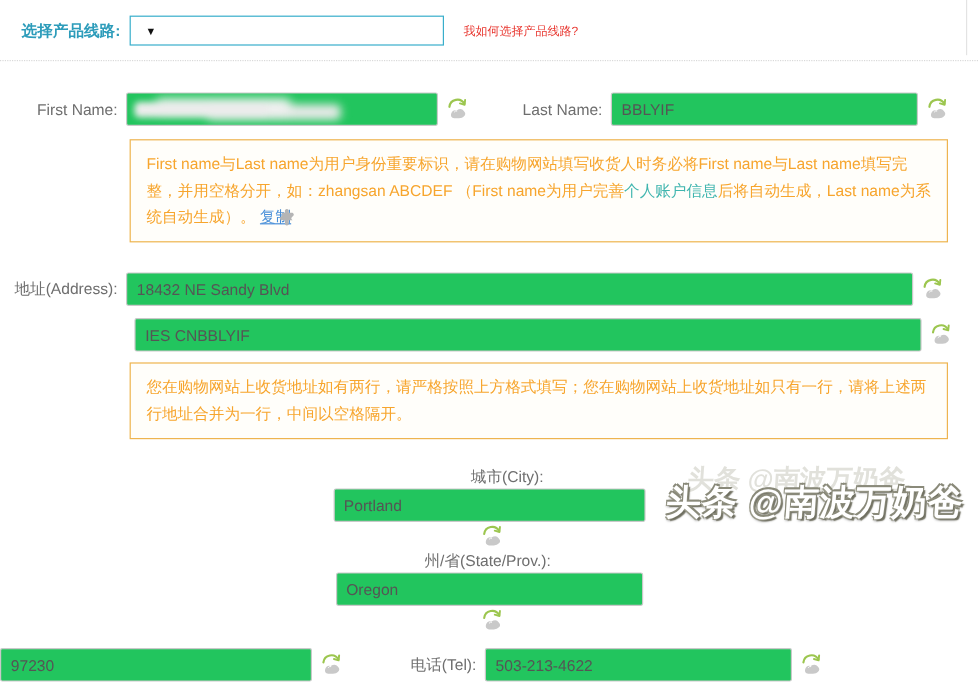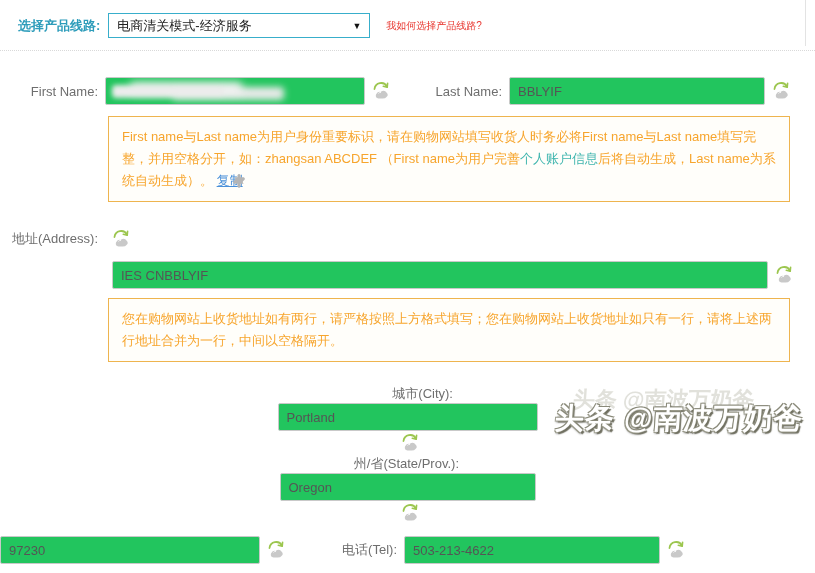--- a/index.html
+++ b/index.html
@@ -96,21 +96,20 @@
   </defs>
 </svg>
 
 <div class="page">
 
   <div class="top-right-edge"></div>
 
   <div class="topbar">
     <span class="topbar-label">选择产品线路:</span>
     <div class="select-box">
-      <span class="sel-text">电商清关模式-经济服务</span>
       <span class="sel-arrow">▼</span>
     </div>
     <span class="help-link">我如何选择产品线路?</span>
   </div>
 
   <div class="dotted-sep"></div>
 
   <div class="row mt-name">
     <span class="lbl">First Name:</span>
     <div class="inp half inp-wrap">
@@ -128,20 +127,21 @@
 
   <div class="notice mt-notice1">
     <span>First name与Last name为用户身份重要标识，请在购物网站填写收货人时务必将First name与Last name填写完整，并用空格分开，如：zhangsan ABCDEF （First name为用户完善</span><span class="hl">个人账户信息</span><span>后将自动生成，Last name为系统自动生成）。</span>
     <span class="copy-link">复制</span><svg class="puzzle" viewBox="0 0 16 16">
         <use href="#puzzle-icon-shape"></use>
       </svg>
   </div>
 
   <div class="row mt-addr1">
     <span class="lbl">地址(Address):</span>
+    <input class="inp full" value="18432 NE Sandy Blvd" style="">
     <svg class="refresh" viewBox="0 0 22 24">
         <use href="#refresh-icon-shape"></use>
       </svg>
   </div>
 
   <div class="row mt-addr2 addr2-indent">
     <input class="inp full" value="IES CNBBLYIF" style="">
     <svg class="refresh" viewBox="0 0 22 24">
         <use href="#refresh-icon-shape"></use>
       </svg>

